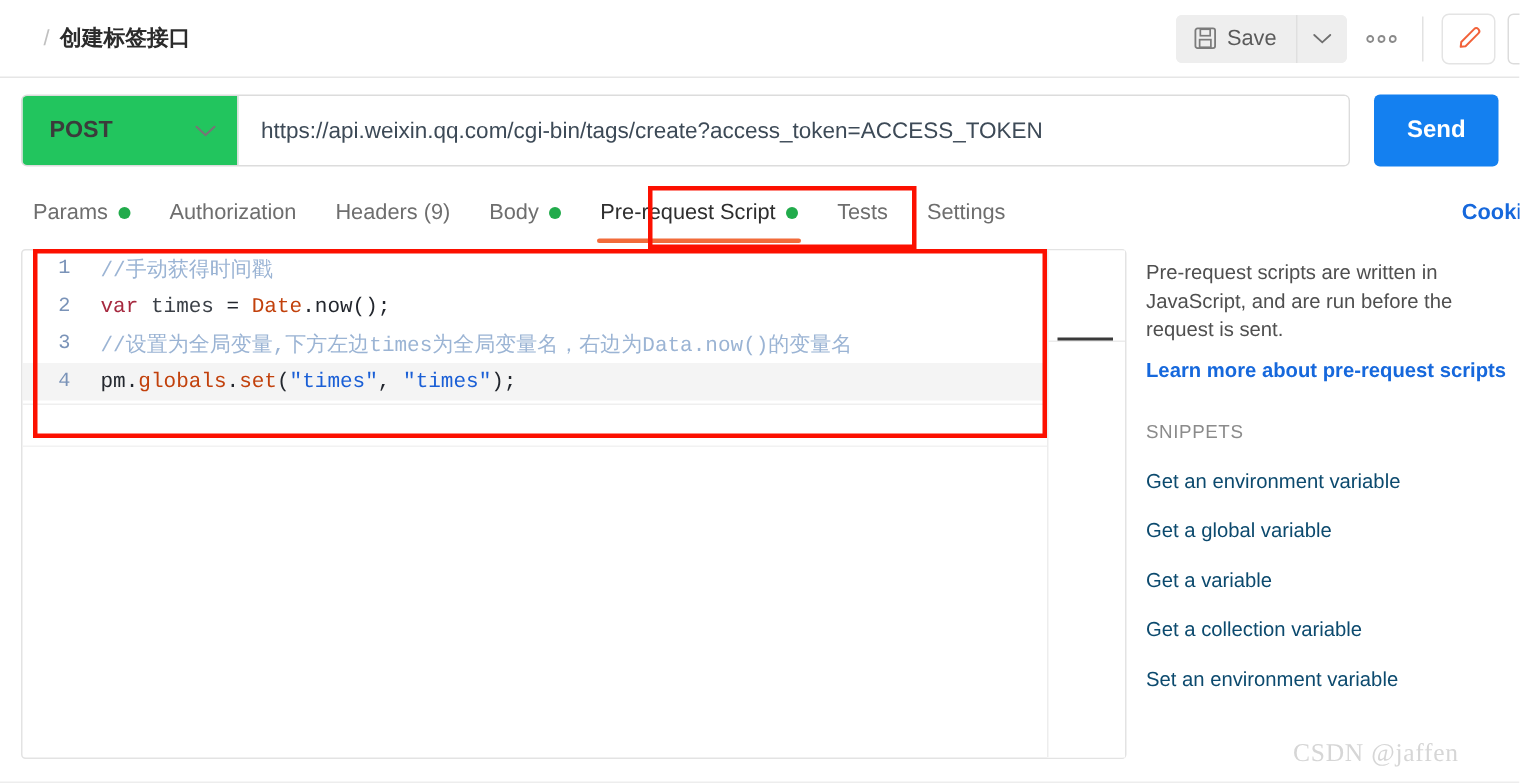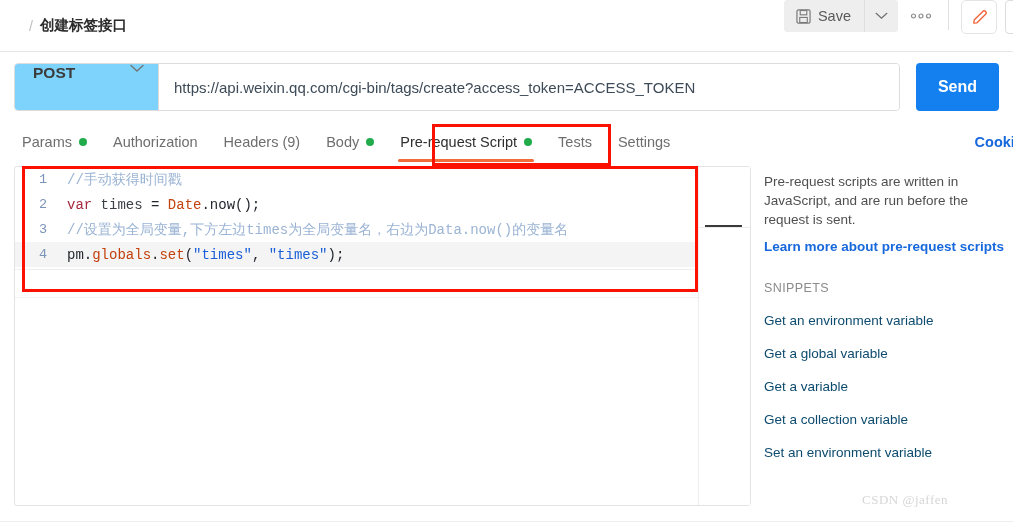--- a/index.html
+++ b/index.html
@@ -28,21 +28,21 @@
     display: flex; align-items: center;
     font-size: 14.5px;
     white-space: nowrap;
   }
   .bc-collection { color: #9a9a9a; }
   .bc-sep { color: #c0c0c0; margin: 0 7px; }
   .bc-current { color: #2b2b2b; font-weight: bold; }
 
   .header-right {
     margin-left: auto;
-    display: flex; 
+    display: flex; align-items: center;
     height: 100%;
     padding-right: 0px;
   }
   .save-group {
     display: flex; align-items: stretch;
     height: 32px;
     border-radius: 4px;
     overflow: hidden;
     background: #eeeeee;
     margin-right: 6px;
@@ -104,23 +104,23 @@
     display: flex; align-items: stretch;
     height: 48px;
     flex: 1;
     border: 1px solid #dcdcdc;
     border-radius: 4px;
     background: #fff;
     overflow: hidden;
   }
   .method-box {
     width: 144px;
-    display: flex; justify-content: space-between;
+    display: flex; align-items: center; justify-content: space-between;
     padding: 0 14px 0 18px;
-    background: #7dd3fc;
+    background: #22c55e;
     border-right: 1px solid #dcdcdc;
     cursor: pointer;
   }
   .method-label {
     font-size: 15.5px; font-weight: bold; color: #3b3b3b;
   }
   .url-input {
     flex: 1;
     display: flex; align-items: center;
     padding-left: 15px;
@@ -306,21 +306,21 @@
   }
   .anno-editor {
     left: 22px; top: 166px;
     width: 676px; height: 126px;
   }
 
   
   .watermark {
     position: absolute;
     left: 862px; top: 492px;
-    font-size: 13px;
+    font-size: 17px;
     color: #d6d6d6;
     letter-spacing: 0.5px;
     font-family: "Liberation Serif", serif;
     user-select: none;
     z-index: 5;
   }
 
   .bottom-rule {
     position: absolute;
     left: 0; bottom: 0;

